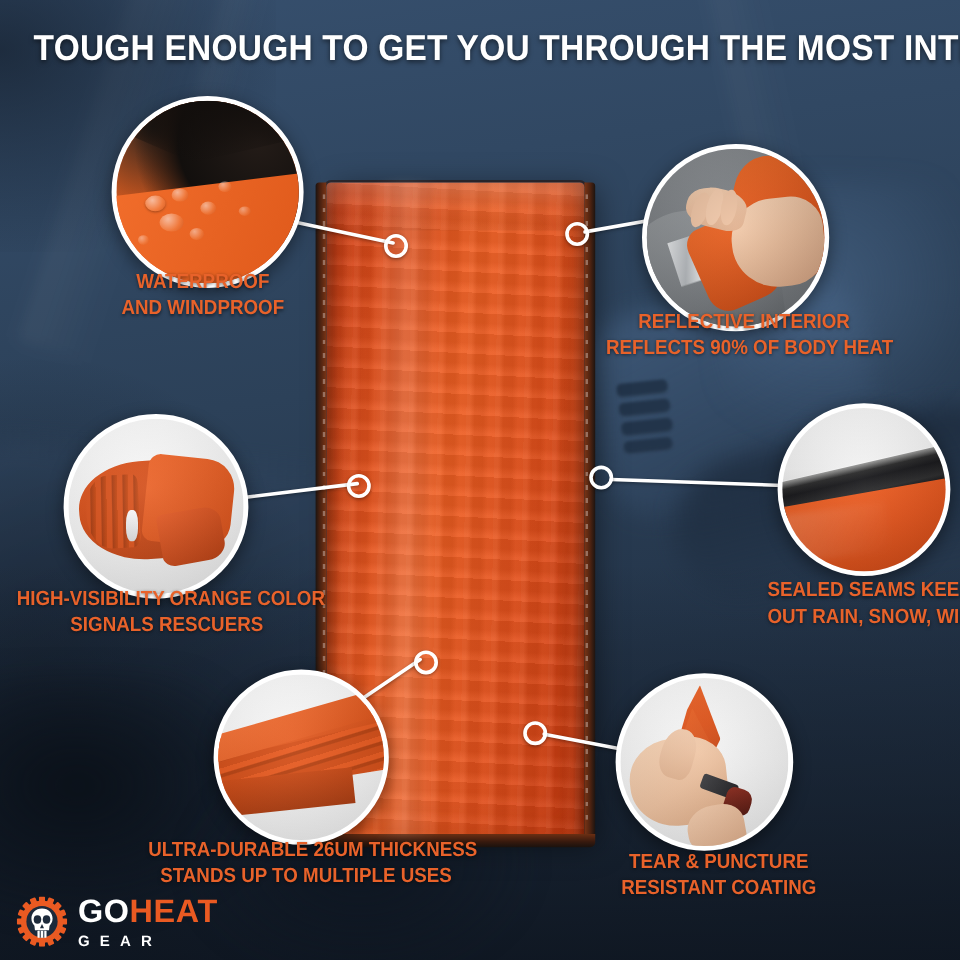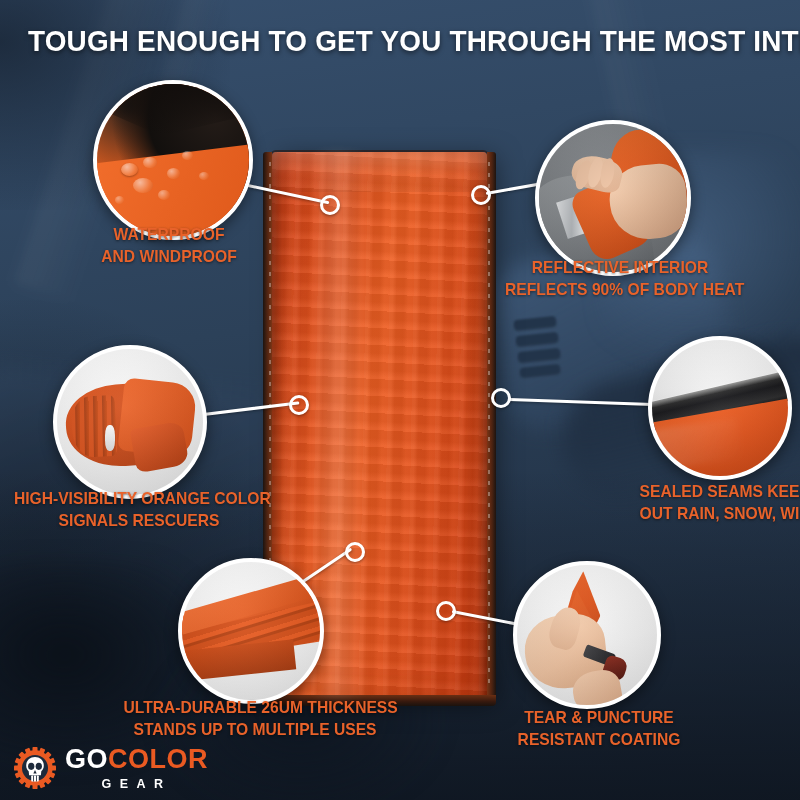--- a/index.html
+++ b/index.html
@@ -196,21 +196,20 @@
   }
   .logo-go { color: #ffffff; }
   .logo-time { color: #ea5a22; }
   .logo-gear {
     color: #ffffff;
     font-family: "Liberation Sans", sans-serif;
     font-size: 12.5px;
     font-weight: bold;
     letter-spacing: 8.5px;
     margin-top: 5px;
-    text-align: center;
   }
 </style>
 </head>
 <body>
 
 <div id="infographic">
 
   <div class="bg-base2"></div>
 
   <div class="streak" style="left:120px; top:-40px; width:60px; height:340px; transform:rotate(18deg);"></div>
@@ -494,19 +493,19 @@
           <ellipse cx="41" cy="46" rx="7.5" ry="8.5"></ellipse>
           <ellipse cx="59" cy="46" rx="7.5" ry="8.5"></ellipse>
           <path d="M50 55l-4 8h8z"></path>
           <rect x="45.5" y="68" width="2" height="14"></rect>
           <rect x="52.5" y="68" width="2" height="14"></rect>
         </g>
       </svg>
     </span>
     <span class="logo-wordmark">
       <span class="logo-line1">
-        <span class="logo-go">GO</span><span class="logo-time">COLOR</span>
+        <span class="logo-go">GO</span><span class="logo-time">HEAT</span>
       </span>
       <span class="logo-gear">GEAR</span>
     </span>
   </div>
 
 </div>
 
 </body></html>

